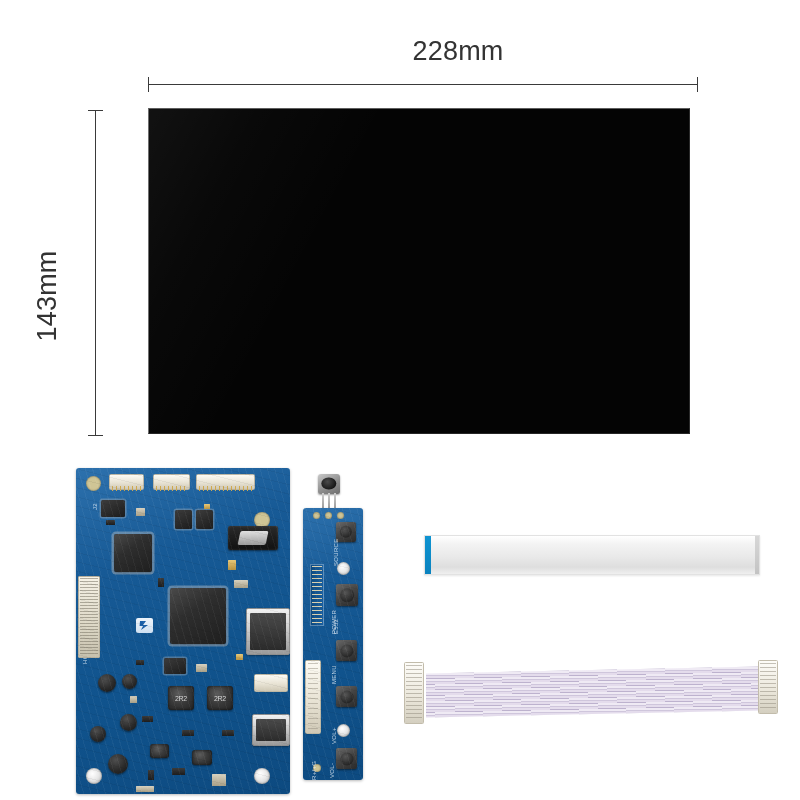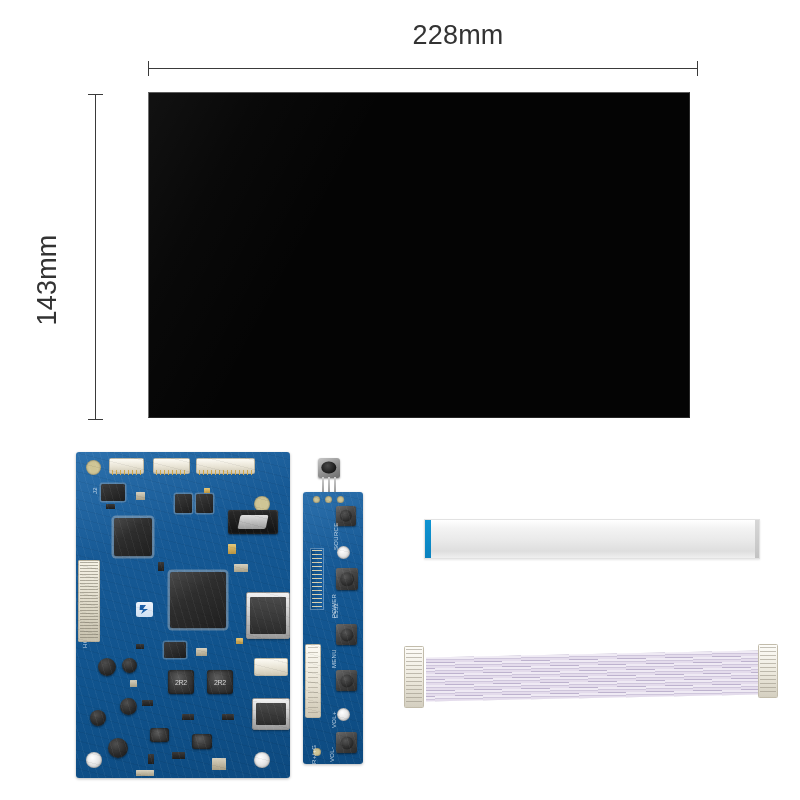--- a/index.html
+++ b/index.html
@@ -14,20 +14,21 @@
     overflow: hidden;
     font-family: "Liberation Sans", sans-serif;
     color: #2b2b2b;
   }
   .stage {
     position: absolute;
     inset: 0;
     width: 800px;
     height: 620px;
     background: #ffffff;
+    margin-top: 16px;
   }
 
   
   .dim-label {
     position: absolute;
     font-size: 27px;
     font-weight: 400;
     letter-spacing: 0.2px;
     color: #333333;
     white-space: nowrap;

